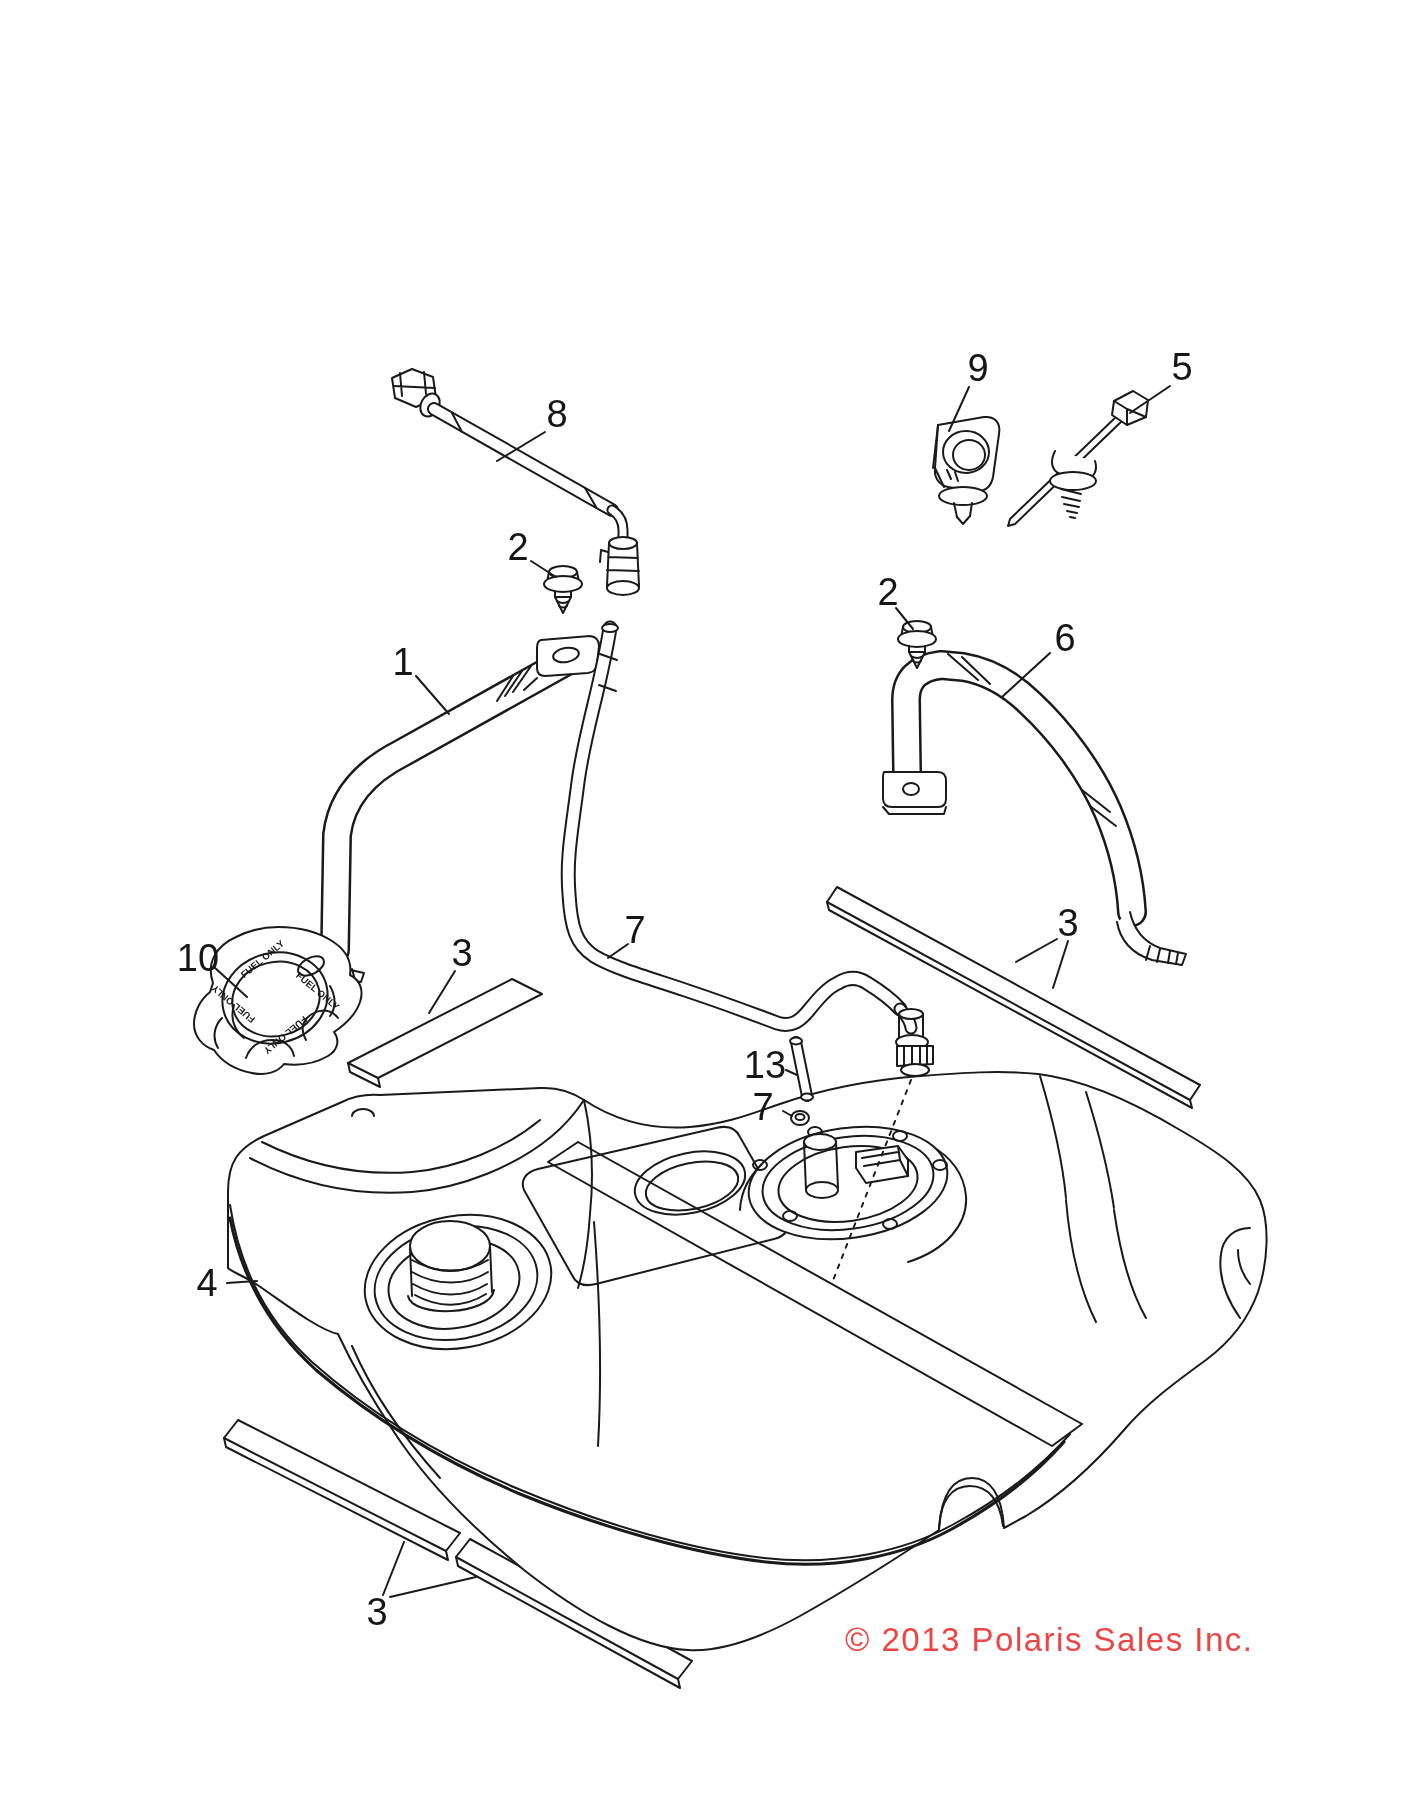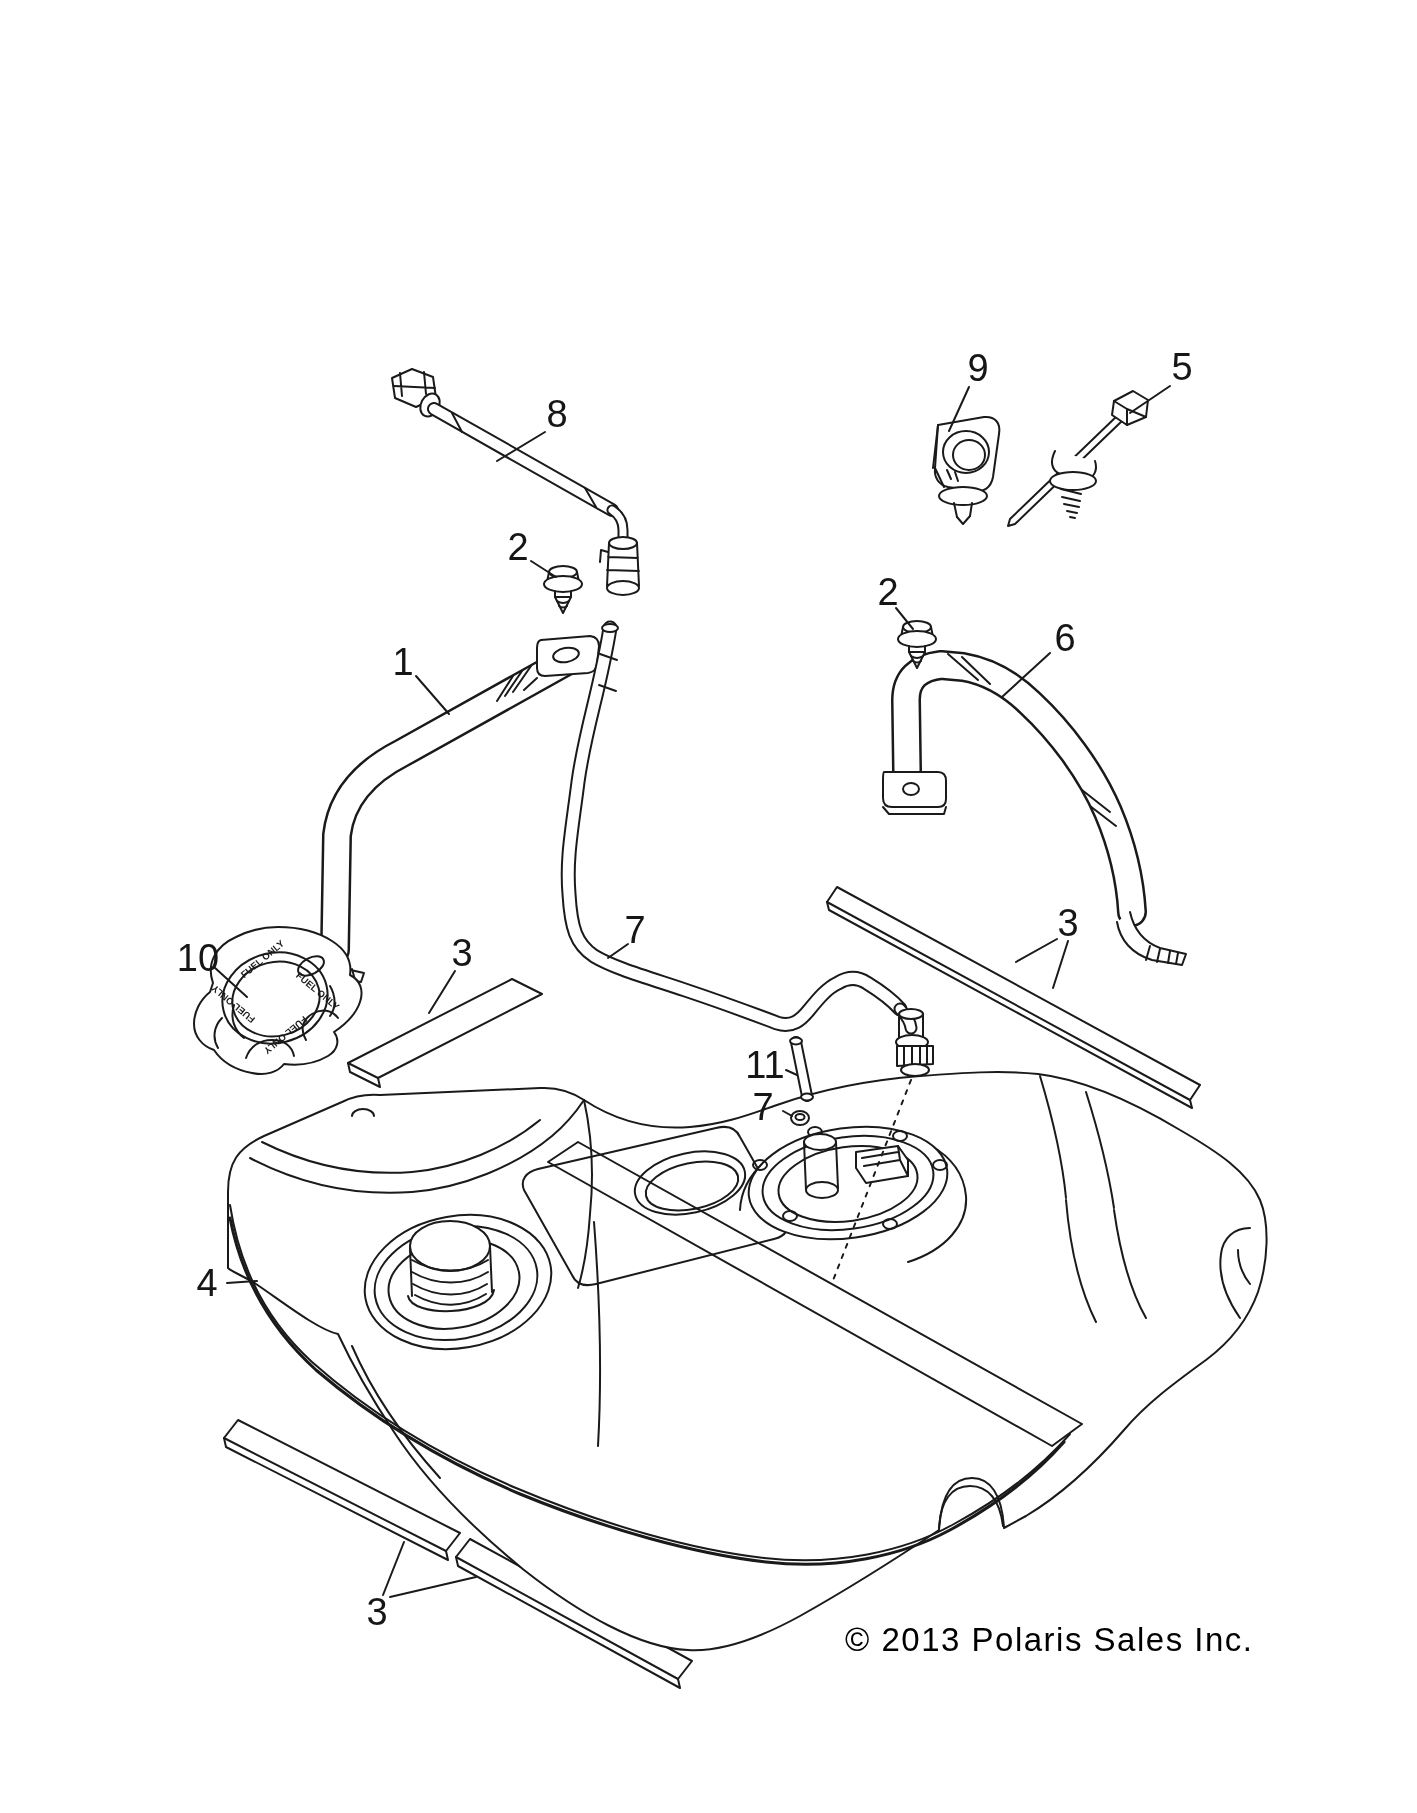--- a/index.html
+++ b/index.html
@@ -1,21 +1,21 @@
 <!DOCTYPE html>
 <html><head>
 <meta charset="utf-8">
 <style>
   html,body{margin:0;padding:0;background:#e8e8e8;}
   #page{position:relative;width:1417px;height:1813px;background:#ffffff;margin:0 auto;
         font-family:"Liberation Sans", sans-serif;overflow:hidden;}
   #art{position:absolute;left:0;top:0;}
   .callout{position:absolute;transform:translate(-50%,-50%);font-size:38px;color:#161616;
            font-family:"Liberation Sans", sans-serif;line-height:1;letter-spacing:0;}
-  #copyright{position:absolute;left:845px;top:1621px;font-size:33px;color:#000000;
+  #copyright{position:absolute;left:845px;top:1621px;font-size:33px;color:#ef4444;
              letter-spacing:1.5px;font-family:"Liberation Sans", sans-serif;white-space:nowrap;}
   svg *{vector-effect:non-scaling-stroke;}
 </style>
 </head>
 <body>
 
 <div id="page">
 
 <svg id="art" width="1417" height="1813" viewBox="0 0 1417 1813" fill="none" stroke="#1a1a1a" stroke-width="2" stroke-linecap="round" stroke-linejoin="round">
 
@@ -240,17 +240,17 @@
   <div class="callout" style="left:462px;top:953px">3</div>
   <div class="callout" style="left:1068px;top:923px">3</div>
   <div class="callout" style="left:377px;top:1612px">3</div>
   <div class="callout" style="left:207px;top:1283px">4</div>
   <div class="callout" style="left:1182px;top:367px">5</div>
   <div class="callout" style="left:1065px;top:638px">6</div>
   <div class="callout" style="left:635px;top:930px">7</div>
   <div class="callout" style="left:557px;top:414px">8</div>
   <div class="callout" style="left:978px;top:368px">9</div>
   <div class="callout" style="left:198px;top:958px">10</div>
-  <div class="callout" style="left:765px;top:1065px">11</div>
+  <div class="callout" style="left:765px;top:1065px">13</div>
   <div class="callout" style="left:763px;top:1107px">7</div>
 
   <div id="copyright">© 2013 Polaris Sales Inc.</div>
 </div>
 
 </body></html>

